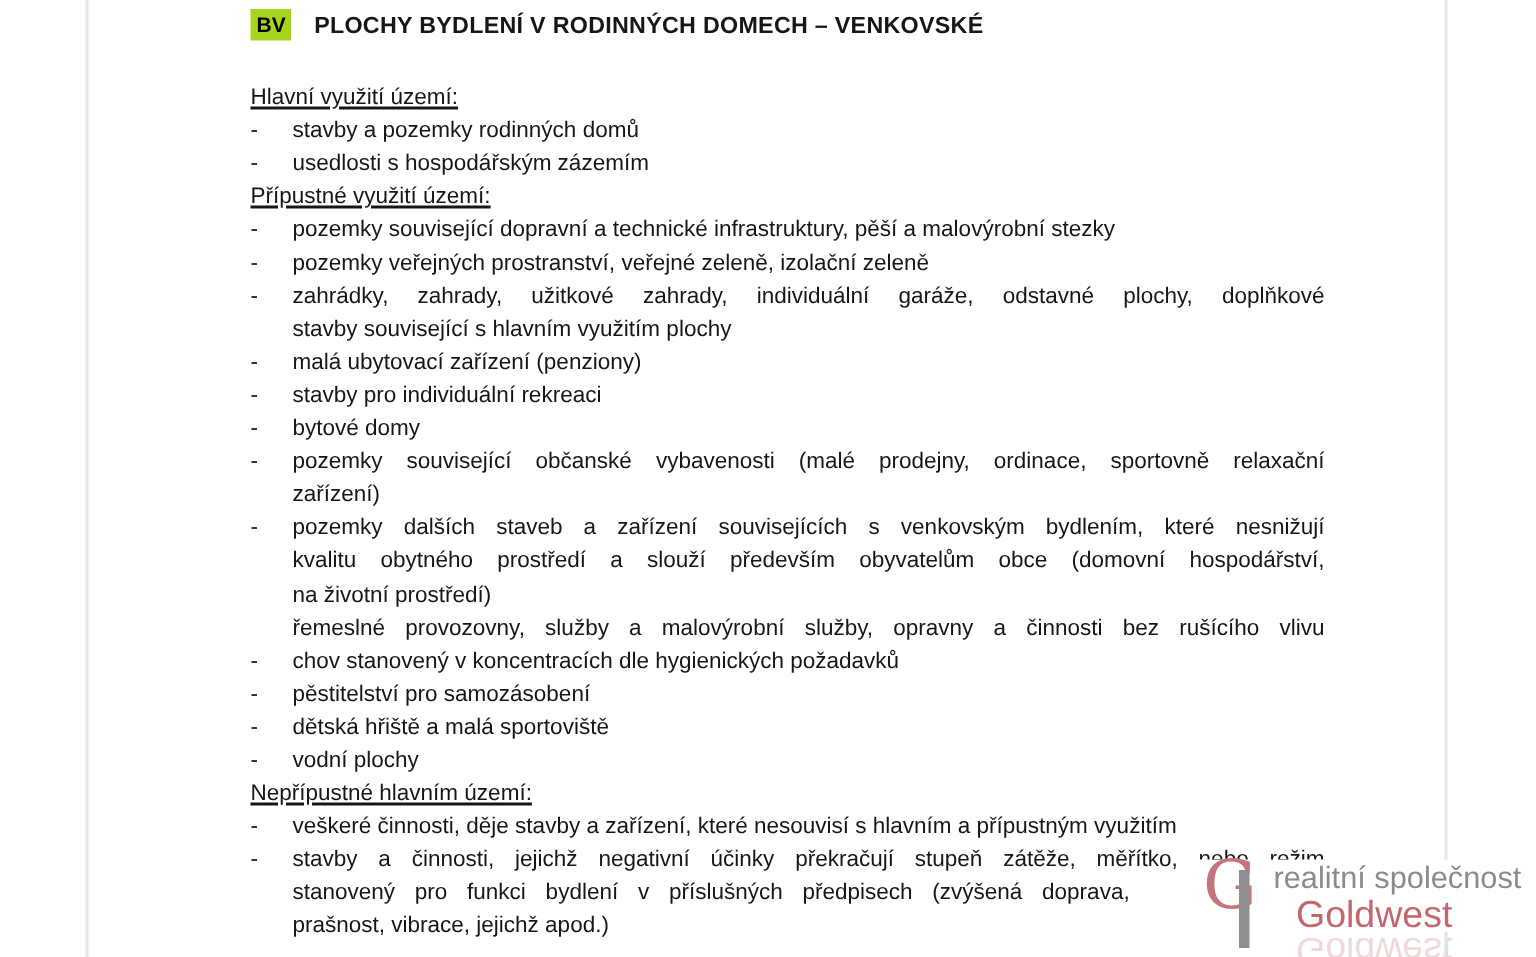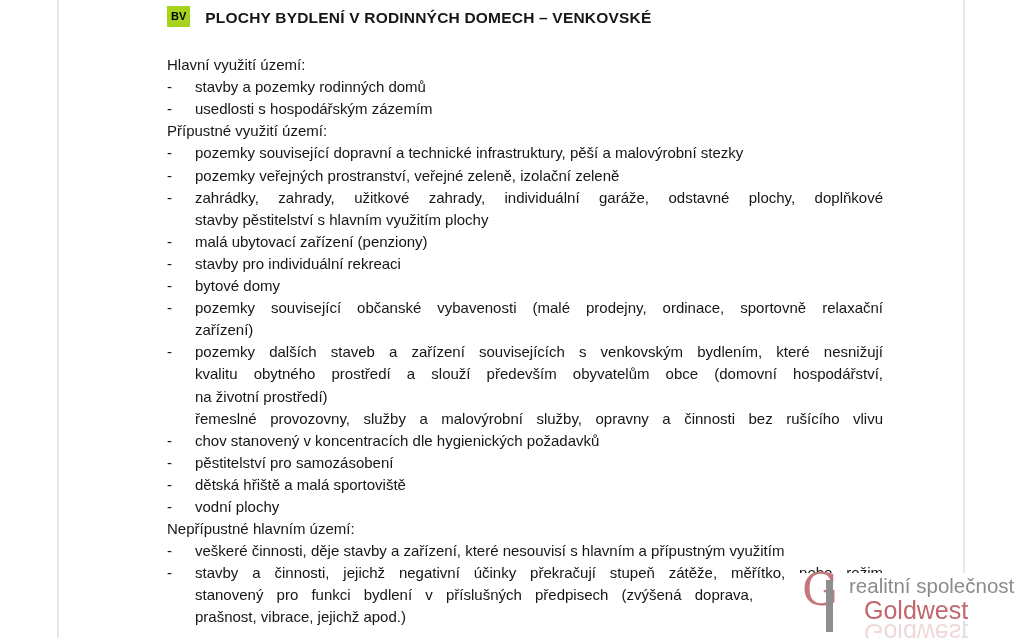--- a/index.html
+++ b/index.html
@@ -15,29 +15,30 @@
     background: #e8e8e8; z-index: 1;
   }
   .page-edge.left  { left: 57px; }
   .page-edge.right { left: 963px; }
   .content {
     position: absolute; left: 167px; top: 6px; width: 716px; z-index: 2;
     font-size: 15px; line-height: 22.1px;
   }
   .title-row { display: flex; align-items: flex-start; margin-bottom: 25px; }
   .badge {
-    display: inline-block; font-weight: bold; font-size: 11px;
+    display: inline-block; font-weight: bold; font-size: 14px;
     padding: 1px 4px 2px 4px; line-height: 18px;
     color: #000;
   }
   .doc-title {
     font-weight: bold; font-size: 15.5px; margin-left: 15px;
     letter-spacing: 0.2px; padding-top: 1px; white-space: nowrap;
   }
   .section-heading {
+    text-decoration: underline;
     text-decoration-thickness: 1.5px;
     text-underline-offset: 2px;
   }
   .item { display: flex; }
   .dash { width: 28px; flex: 0 0 28px; }
   .itext { width: 688px; }
   .line {}
   .line.just { text-align: justify; text-align-last: justify; }
   .line.spread { word-spacing: 9px; }
   
@@ -108,21 +109,21 @@
       <div class="item">
         <span class="dash">-</span>
         <div class="itext">
           <div class="line">pozemky veřejných prostranství, veřejné zeleně, izolační zeleně</div>
         </div>
       </div>
       <div class="item">
         <span class="dash">-</span>
         <div class="itext">
           <div class="line just">zahrádky, zahrady, užitkové zahrady, individuální garáže, odstavné plochy, doplňkové</div>
-          <div class="line">stavby pěstitelství s hlavním využitím plochy</div>
+          <div class="line">stavby související s hlavním využitím plochy</div>
         </div>
       </div>
       <div class="item">
         <span class="dash">-</span>
         <div class="itext">
           <div class="line">malá ubytovací zařízení (penziony)</div>
         </div>
       </div>
       <div class="item">
         <span class="dash">-</span>

